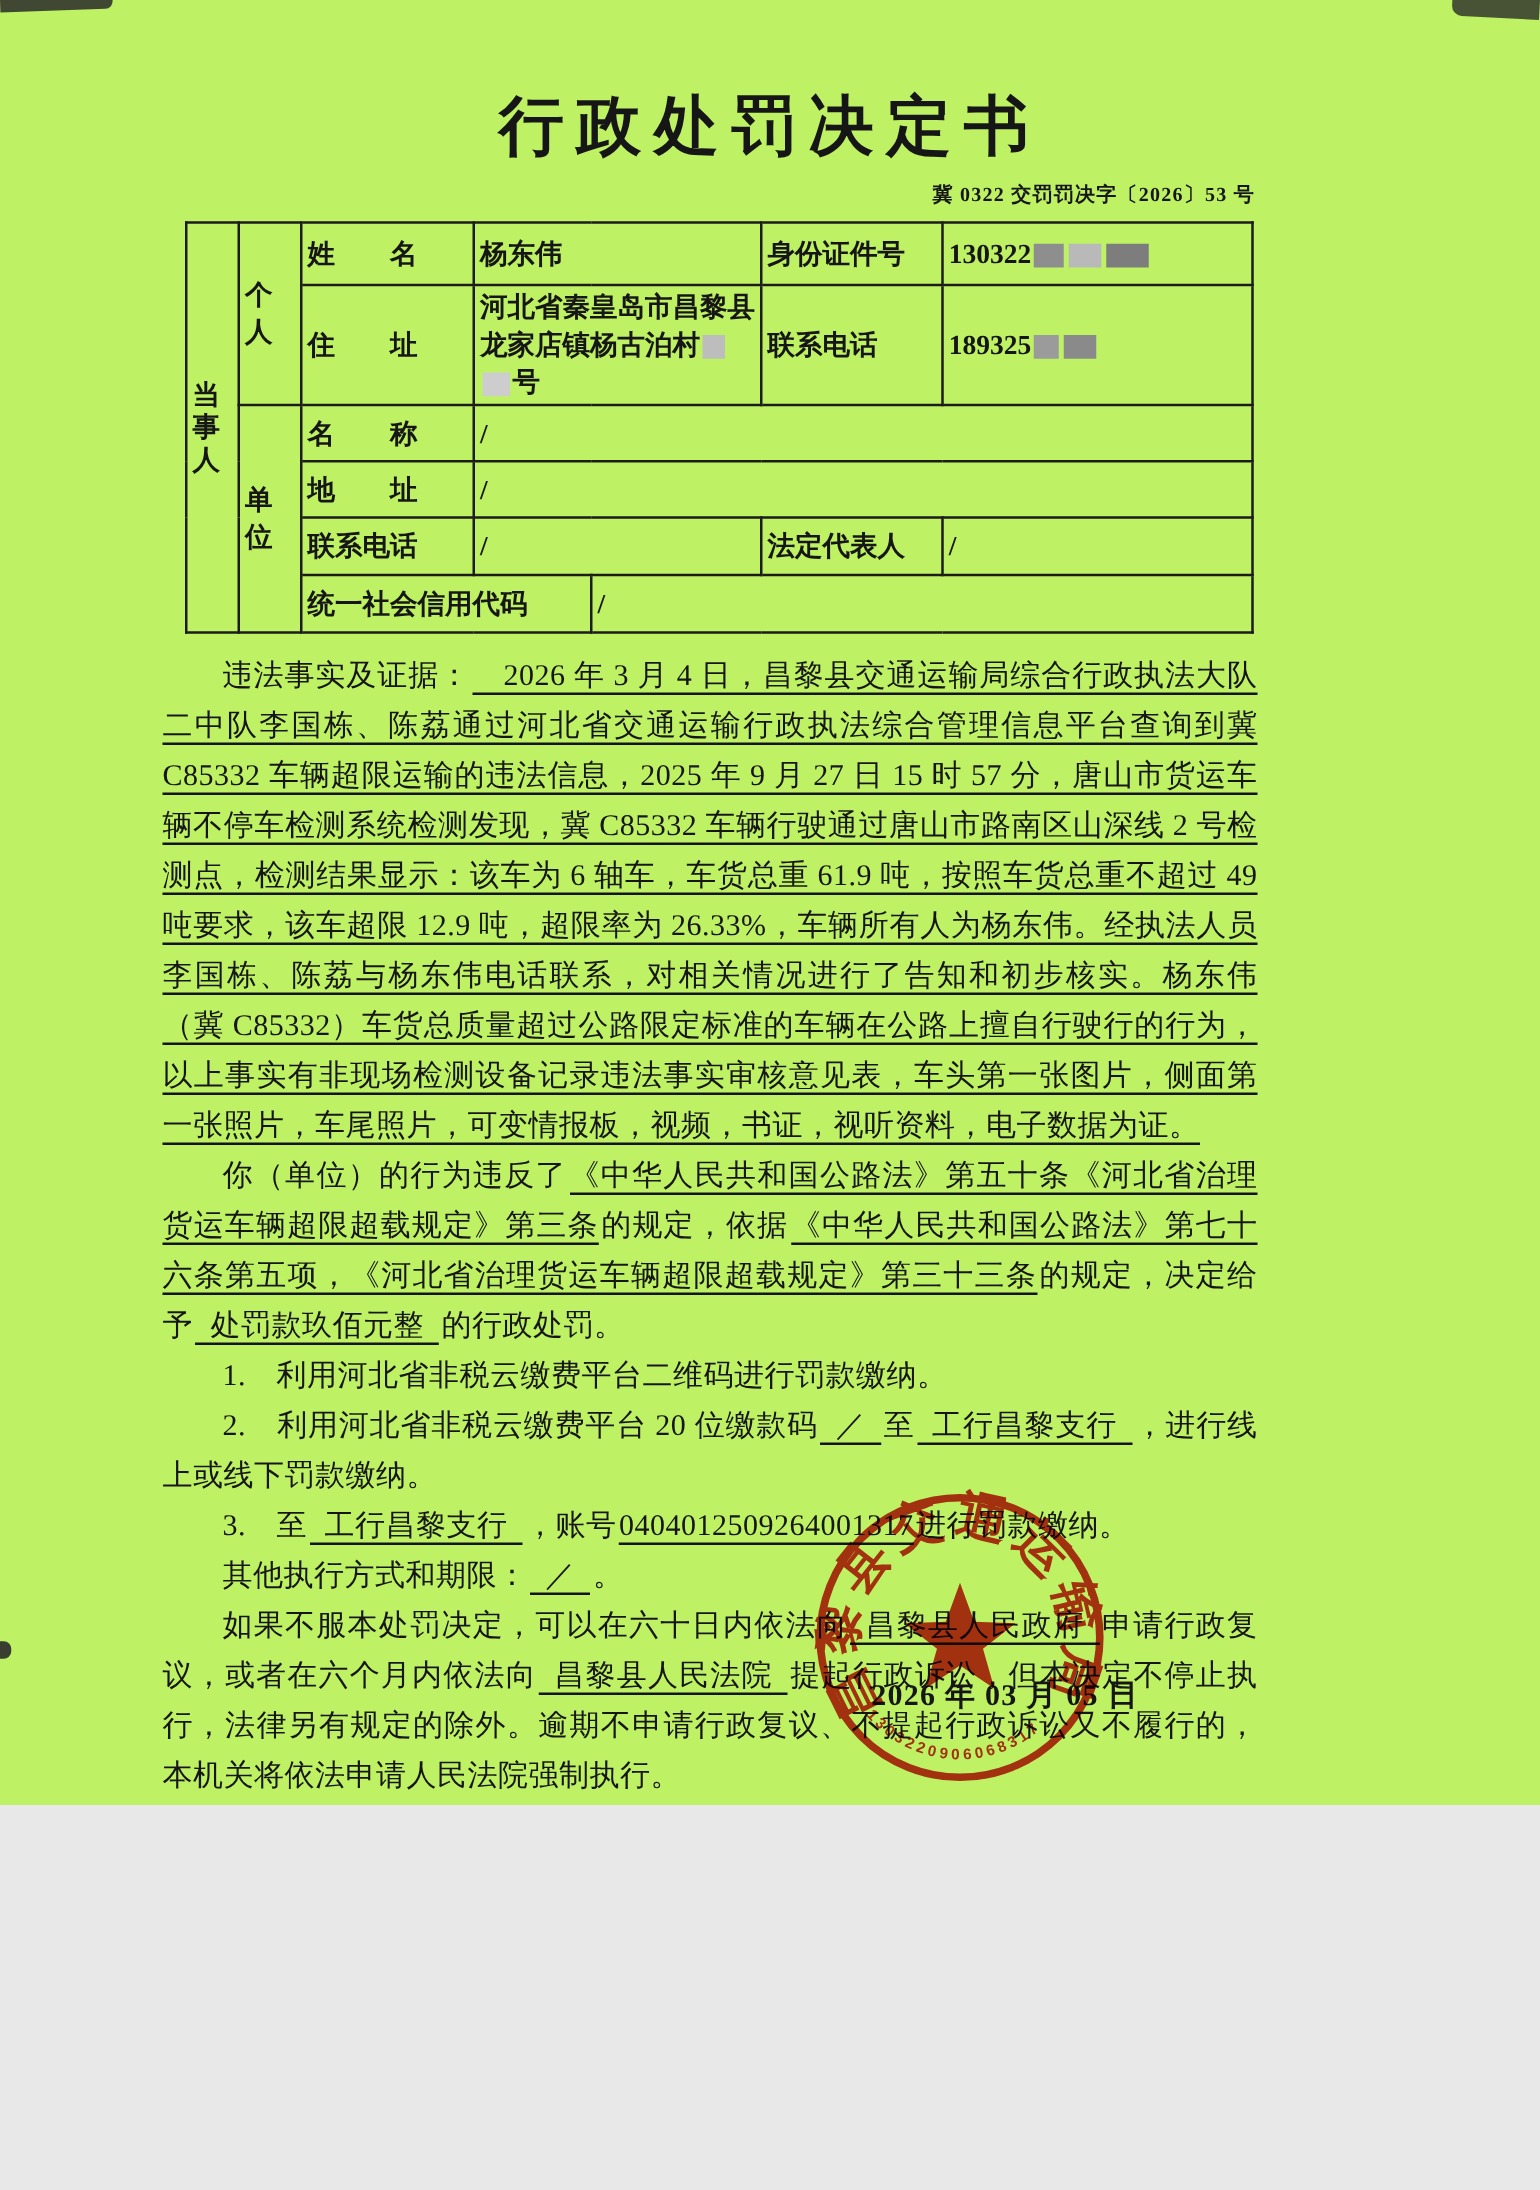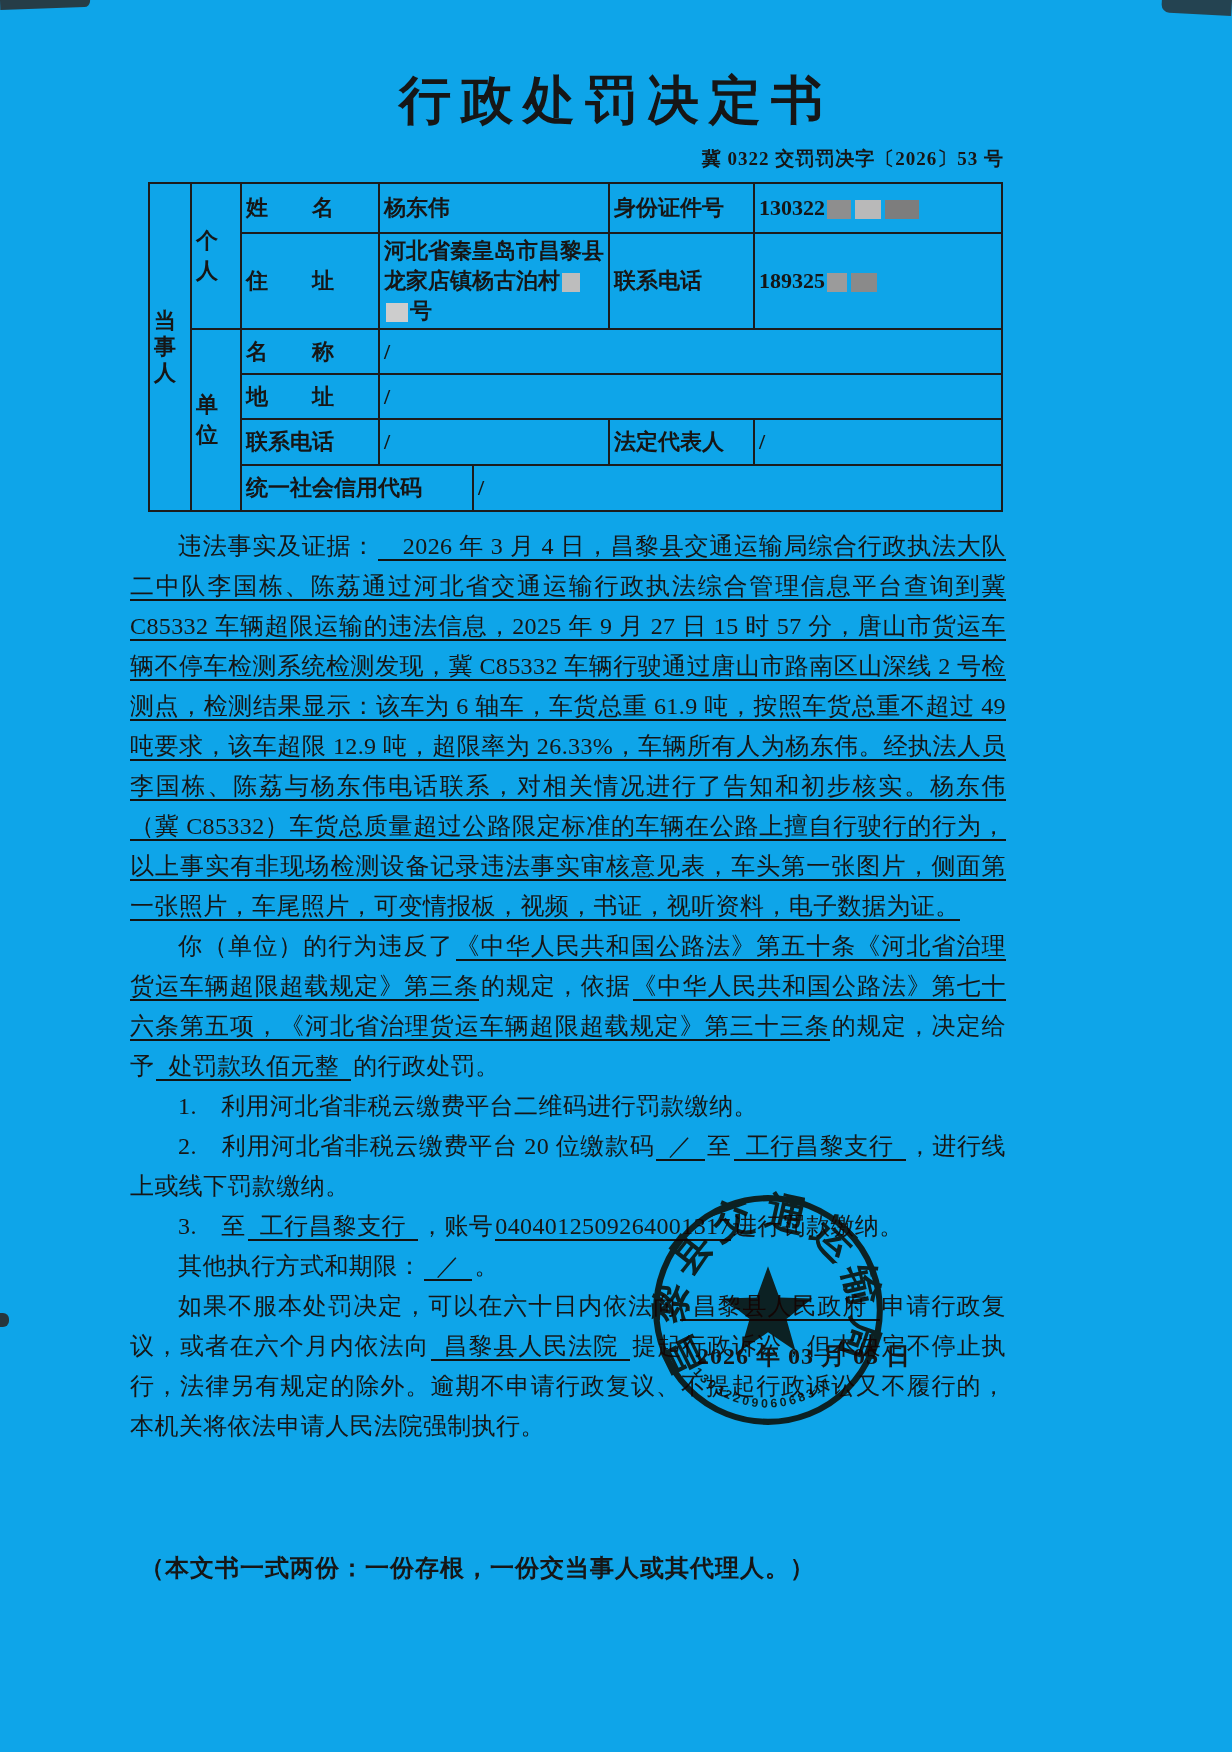--- a/index.html
+++ b/index.html
@@ -1,41 +1,41 @@
 <!DOCTYPE html>
 <html><head>
 <meta charset="utf-8">
 <style>
   html,body { margin:0; padding:0; }
   body { background:#e8e8e8; }
   .page {
     position:relative;
-    width:1232px; height:1752px;
+    width:1232px; height:1444px;
     margin:0 auto;
-    background:#0ea5e9;
+    background:#bef264;
     overflow:hidden;
     color:#161616;
     font-family:"Liberation Serif","DejaVu Serif",serif;
   }
   
   .artifact { position:absolute; background:#2a2a2a; }
   .artifact.tl { left:0; top:0; width:90px; height:10px; transform:rotate(-2deg); transform-origin:left top; border-radius:0 0 6px 0; opacity:.85; }
   .artifact.tr { right:0; top:0; width:70px; height:16px; transform:rotate(3deg); transform-origin:right top; border-radius:0 0 0 8px; opacity:.8; }
   .artifact.edge { left:0; top:1313px; width:9px; height:14px; border-radius:0 6px 6px 0; opacity:.9; }
 
   .title {
     margin:0; padding-top:66px;
     text-align:center;
     font-size:52px; font-weight:900; letter-spacing:10px;
     font-family:"Liberation Sans","DejaVu Sans",sans-serif;
   }
   .doc-number {
     margin:10px 228px 10px 0;
     text-align:right;
-    font-size:19px; font-weight:600; letter-spacing:1px;
+    font-size:16px; font-weight:600; letter-spacing:1px;
   }
 
   table.party-table {
     margin-left:148px;
     border-collapse:collapse;
     table-layout:fixed;
     width:853px;
     font-size:22px; font-weight:600;
   }
   table.party-table td {

